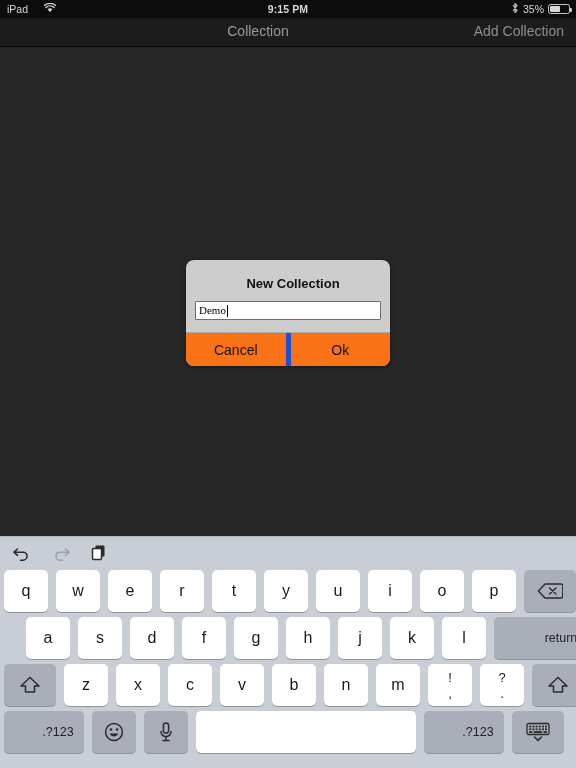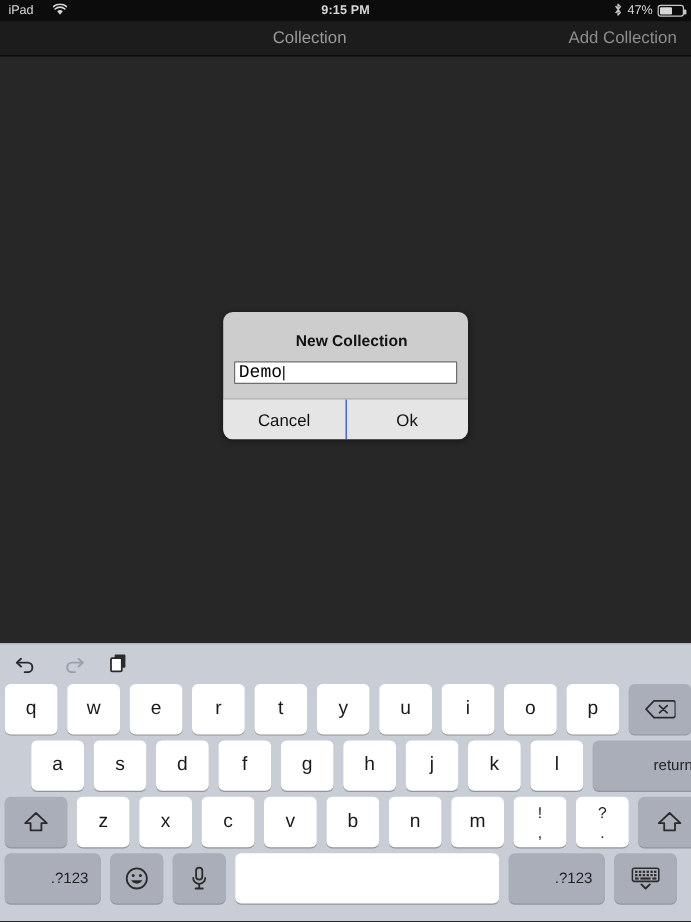--- a/index.html
+++ b/index.html
@@ -141,22 +141,22 @@
   #alert-field-wrap {
     padding: 0 9px 12px 9px;
   }
   #alert-input {
     width: 100%;
     height: 19px;
     box-sizing: border-box;
     background: #fff;
     border: 1px solid #6e6e6e;
     border-radius: 1px;
-    font-size: 15px;
-    font-family: Liberation Mono, monospace;
+    font-size: 11px;
+    font-family: Liberation Serif, serif;
     color: #000;
     padding: 0 3px;
     display: flex;
     align-items: center;
     position: relative;
   }
   #alert-input .val { line-height: 1; }
   #alert-input .caret {
     display: inline-block;
     width: 1px;
@@ -169,23 +169,23 @@
     border-top: 1px solid #a9a9a9;
     height: 33px;
   }
   .alert-btn {
     flex: 1;
     display: flex;
     align-items: center;
     justify-content: center;
     font-size: 14px;
     color: #111;
-    background: #e5e5e5;
-  }
-  .alert-btn + .alert-btn { border-left: 1px solid #1d4ed8; }
+    background: #f97316;
+  }
+  .alert-btn + .alert-btn { border-left: 5px solid #1d4ed8; }
 
   
   #keyboard {
     position: absolute;
     left: 0;
     top: 536px;
     width: 576px;
     height: 232px;
     background: #c9cdd6;
     border-top: 1px solid #b3b7c0;
@@ -275,21 +275,21 @@
         </svg>
       </span>
     </div>
     <div class="sb-center">9:15 PM</div>
     <div class="sb-right">
       <span class="bt-icon">
         <svg width="8" height="12" viewBox="0 0 8 12">
           <path d="M2 3 L6 8.5 L4 10.5 L4 1.5 L6 3.5 L2 9" stroke="#c6c6c6" stroke-width="1.1" fill="none" stroke-linejoin="round"></path>
         </svg>
       </span>
-      <span class="sb-pct">47%</span>
+      <span class="sb-pct">35%</span>
       <span class="battery">
           <i style="width: 51.7%;"></i>
         </span>
     </div>
   </div>
 
   <div id="nav-bar">
     <div id="nav-title">Collection</div>
     <div id="nav-add">Add Collection</div>
   </div>

